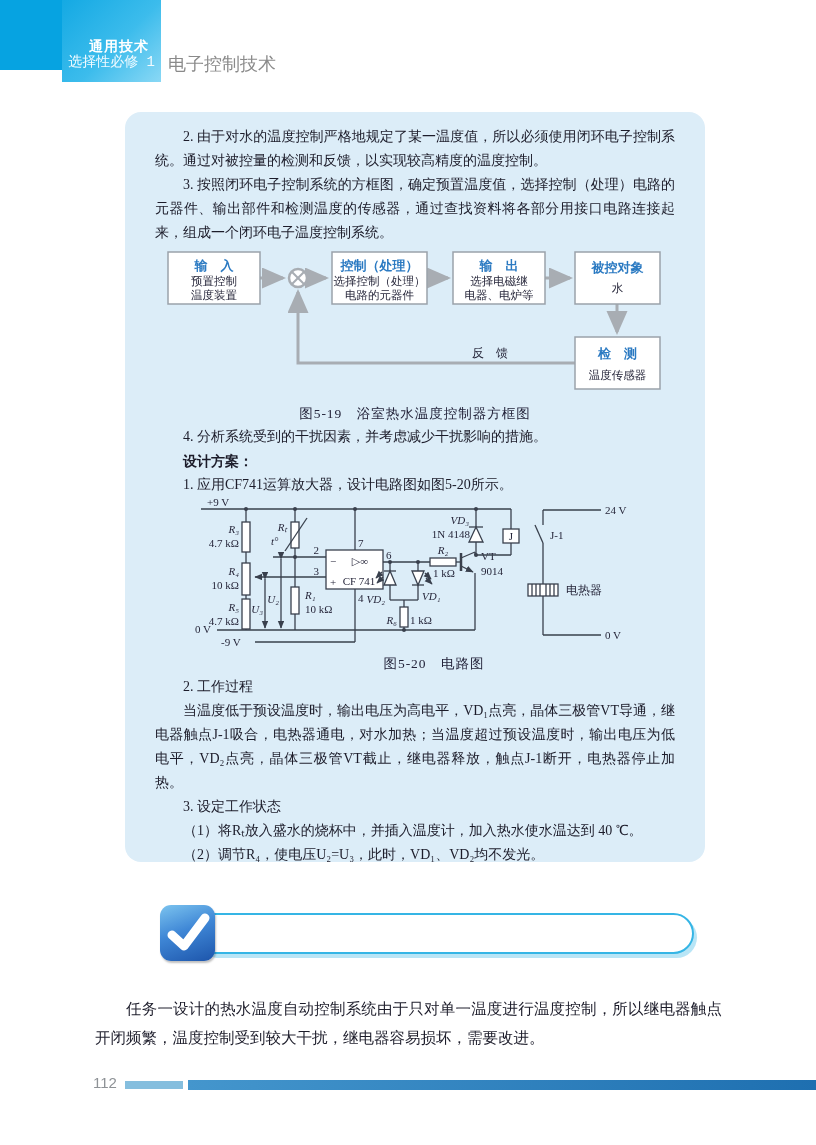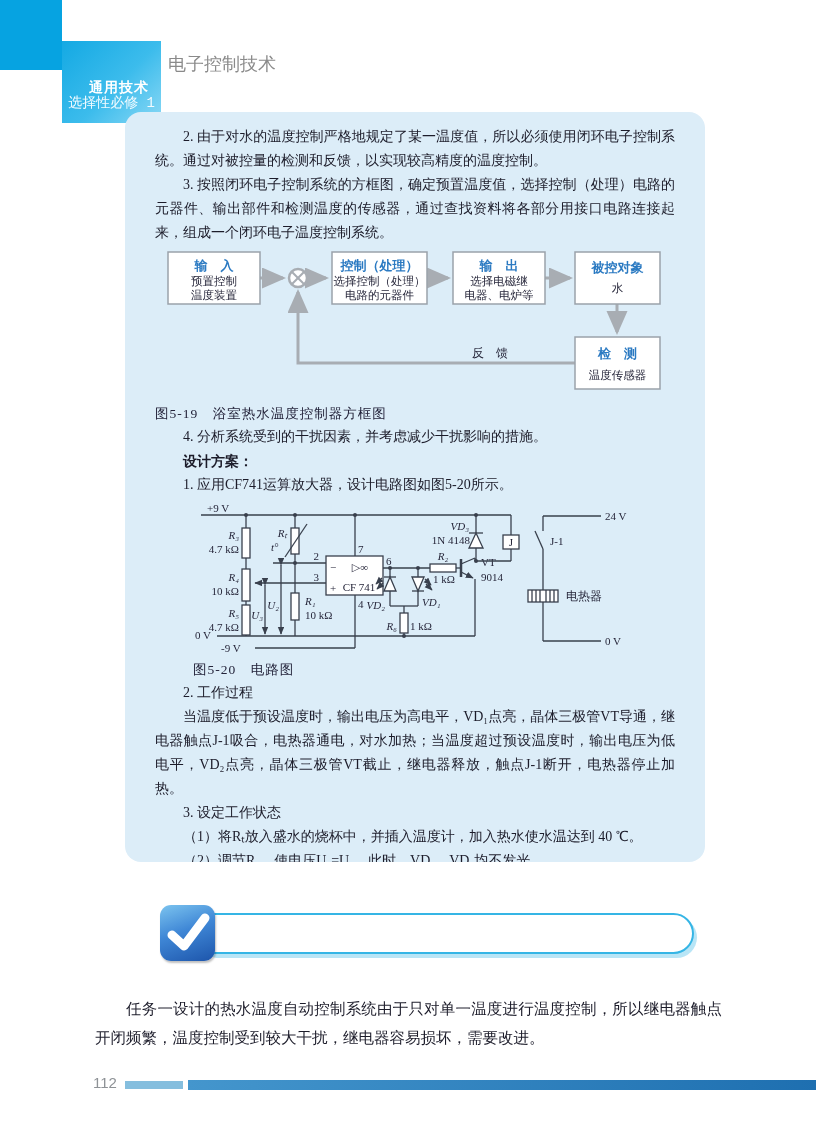--- a/index.html
+++ b/index.html
@@ -7,21 +7,20 @@
   .page {
     position:relative; width:816px; height:1145px; background:#ffffff;
     font-family:"Liberation Serif", serif; color:#1c1c2a; overflow:hidden;
   }
 
   
   .hdr-left { position:absolute; left:0; top:0; width:62px; height:70px; background:#06a3e1; }
   .hdr-main {
     position:absolute; left:62px; top:0; width:99px; height:82px;
     background:linear-gradient(135deg,#14a9e3 0%, #3cbcec 55%, #8ad8f5 100%);
-    margin-top:41px;
   }
   .hdr-series {
     position:absolute; right:12px; top:38px; color:#ffffff; font-weight:bold;
     font-size:14px; font-family:"Liberation Sans",sans-serif; letter-spacing:1px; white-space:nowrap;
   }
   .hdr-sub {
     position:absolute; right:6px; top:53px; color:#f2fbff; font-size:14px;
     font-family:Liberation Mono, monospace; white-space:nowrap;
   }
   .hdr-course {
@@ -31,23 +30,23 @@
 
   
   .panel {
     position:absolute; left:125px; top:112px; width:580px; height:750px;
     background:#dcedf8; border-radius:16px; padding:13px 30px 0 30px; overflow:hidden;
   }
   .panel p { font-size:14px; line-height:24px; text-align:justify; color:#1c1c2a; }
   .indent { text-indent:2em; }
   .bold-sans { font-family:"Liberation Sans",sans-serif; font-weight:bold; }
   .figwrap { text-align:center; }
-  .caption { font-size:13.5px; line-height:22px; text-align:left; color:#23233a; letter-spacing:1px; }
+  .caption { font-size:13.5px; line-height:22px; text-align:center; color:#23233a; letter-spacing:1px; }
   .fig19wrap { margin-top:2px; }
-  .fig20wrap { text-align:left; padding-left:38px; margin-top:8px; }
+  .fig20wrap { text-align:left; padding-left:38px; margin-top:2px; }
 
   
   svg text { font-family:"Liberation Serif", serif; }
   .bx { fill:#ffffff; stroke:#9aa2aa; stroke-width:1.5; }
   .bt { fill:#2b7ac2; font-size:13px; font-weight:bold; }
   .bl { fill:#26263a; font-size:11.5px; }
   .ar { stroke:#a8adb3; stroke-width:3; fill:none; }
   .cw { stroke:#39404d; stroke-width:1.3; fill:none; }
   .cb { fill:#ffffff; stroke:#39404d; stroke-width:1.3; }
   .cf { fill:#39404d; stroke:none; }

